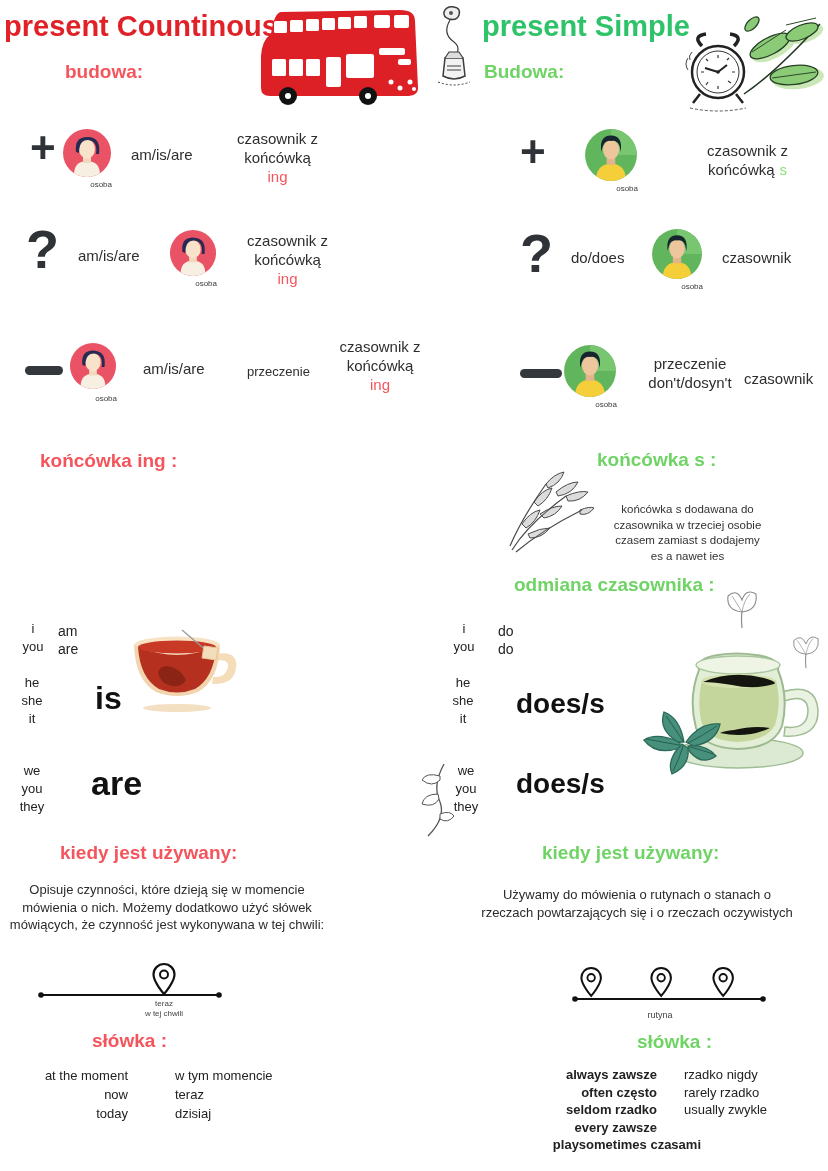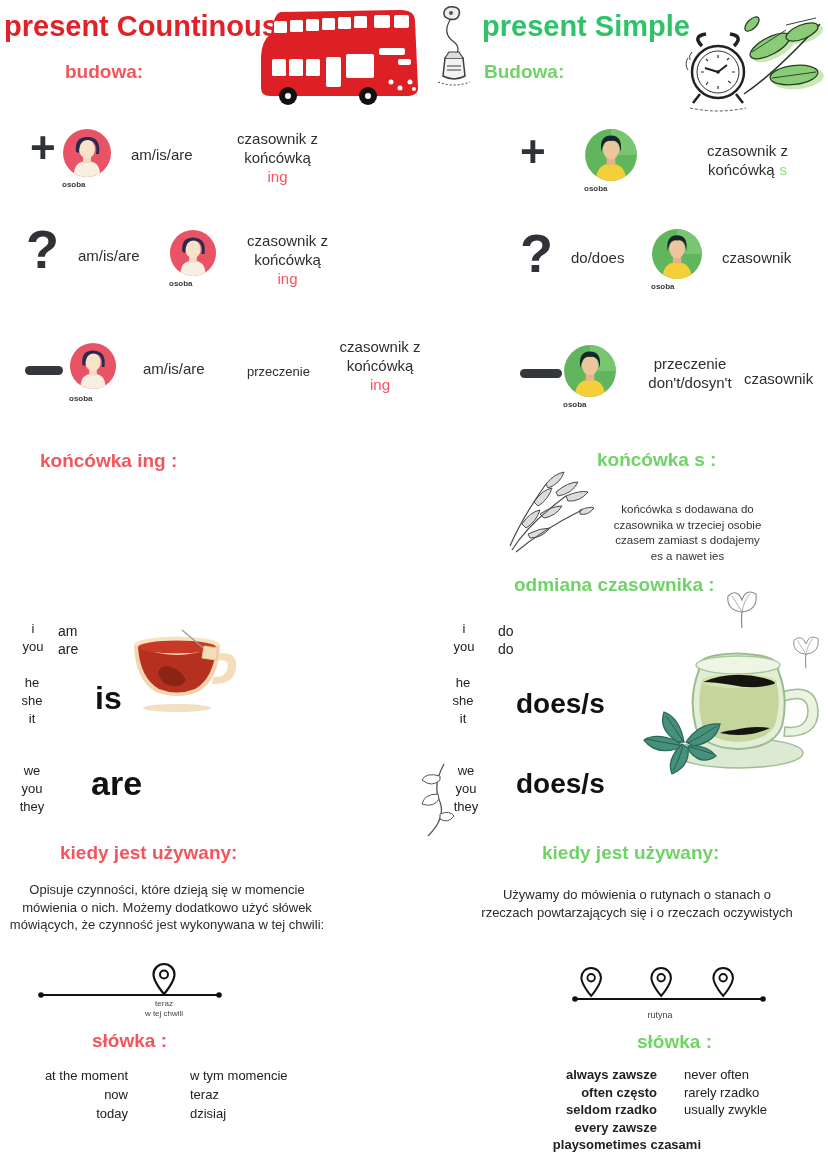--- a/index.html
+++ b/index.html
@@ -9,33 +9,33 @@
   .title{font-size:29px;font-weight:bold;white-space:nowrap;}
   .sect{font-size:19px;font-weight:bold;white-space:nowrap;}
   .red{color:#e02128;}
   .coral{color:#f4555c;}
   .green{color:#2ec269;}
   .lgreen{color:#6fd465;}
   .sgreen{color:#8ce07a;margin-left:5px;}
   .sym{font-weight:bold;color:#2f3337;line-height:1;}
   .aux{font-size:15px;white-space:nowrap;}
   .vb{font-size:15px;text-align:center;line-height:19px;}
-  .osoba{font-size:8px;color:#3a3a3a;text-align:left;font-weight:bold;}
+  .osoba{font-size:8px;color:#3a3a3a;text-align:right;}
   .dash{height:9px;border-radius:5px;background:#34383c;}
   .small-body{font-size:11.5px;text-align:center;line-height:15.5px;color:#333;}
   .pro{font-size:13px;line-height:18px;text-align:center;color:#222;}
   .forms{font-size:14px;line-height:18px;color:#222;}
   .big{font-weight:bold;font-size:32px;color:#111;white-space:nowrap;margin-left:29px;}
   .big-sm{font-weight:bold;font-size:28px;color:#111;white-space:nowrap;}
   .para{font-size:13px;text-align:center;line-height:17.5px;color:#2b2b2b;}
   .tl-label{font-size:8px;text-align:center;color:#444;line-height:10px;}
   .vocab{font-size:13px;line-height:19px;color:#222;}
   .vrow{display:flex;gap:45px;}
   .vrow .en{width:112px;text-align:right;}
-  .vrow .pl{margin-left:17px;text-align:right;}
+  .vrow .pl{margin-left:2px;text-align:right;}
   .vcol1{text-align:right;}
   .vcol1 div:last-child{margin-right:-44px;}
   svg{display:block;}
 </style>
 </head>
 <body>
 
 <div id="page">
 
   <div class="abs title red" style="left:4px;top:10px;">present Countinous</div>
@@ -456,18 +456,18 @@
 
   <div class="abs sect lgreen" style="left:637px;top:1031px;">słówka :</div>
   <div class="abs vocab vcol1" style="left:455px;top:1066px;width:202px;line-height:17.5px;font-weight:bold;">
     <div>always zawsze</div>
     <div>often często</div>
     <div>seldom rzadko</div>
     <div>every zawsze</div>
     <div>playsometimes czasami</div>
   </div>
   <div class="abs vocab" style="left:684px;top:1066px;width:130px;line-height:17.5px;">
-    <div>never often</div>
+    <div>rzadko nigdy</div>
     <div>rarely rzadko</div>
     <div>usually zwykle</div>
   </div>
 
 </div>
 
 </body></html>

